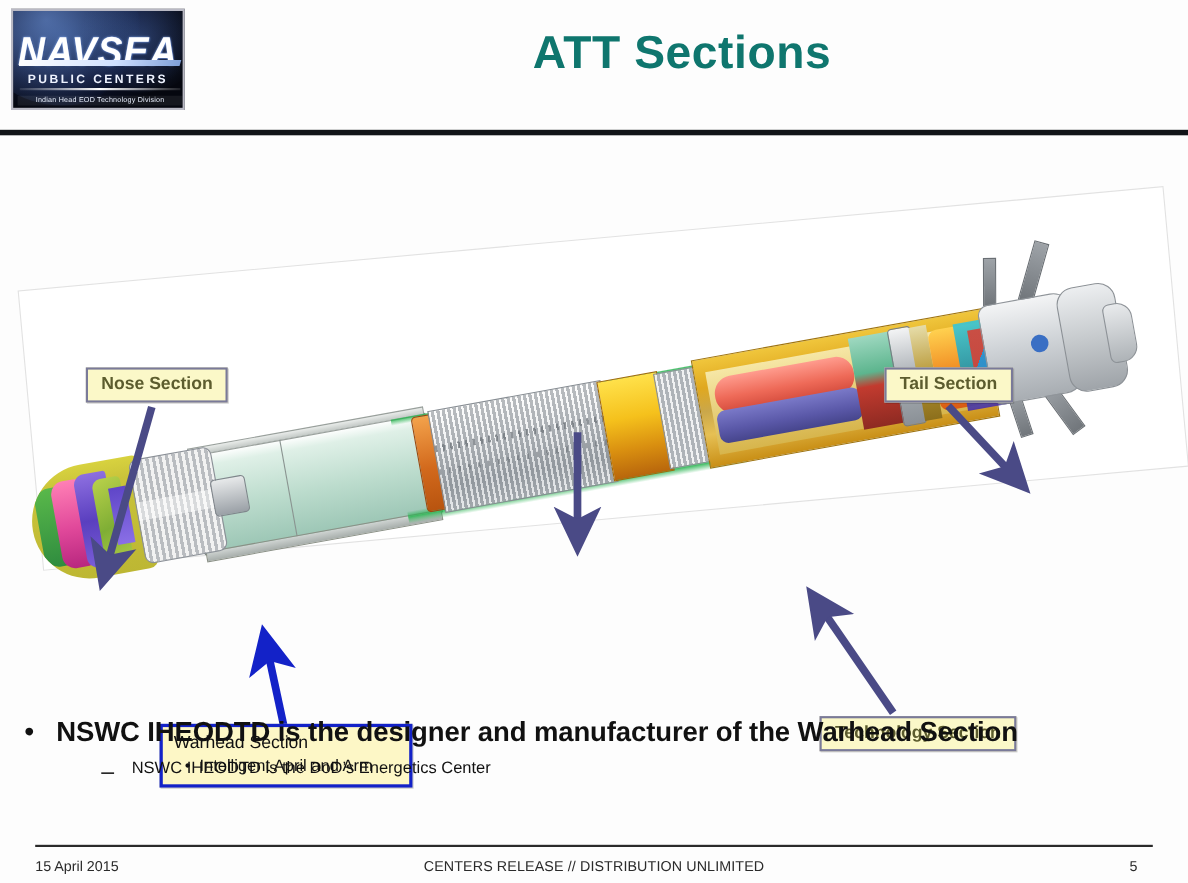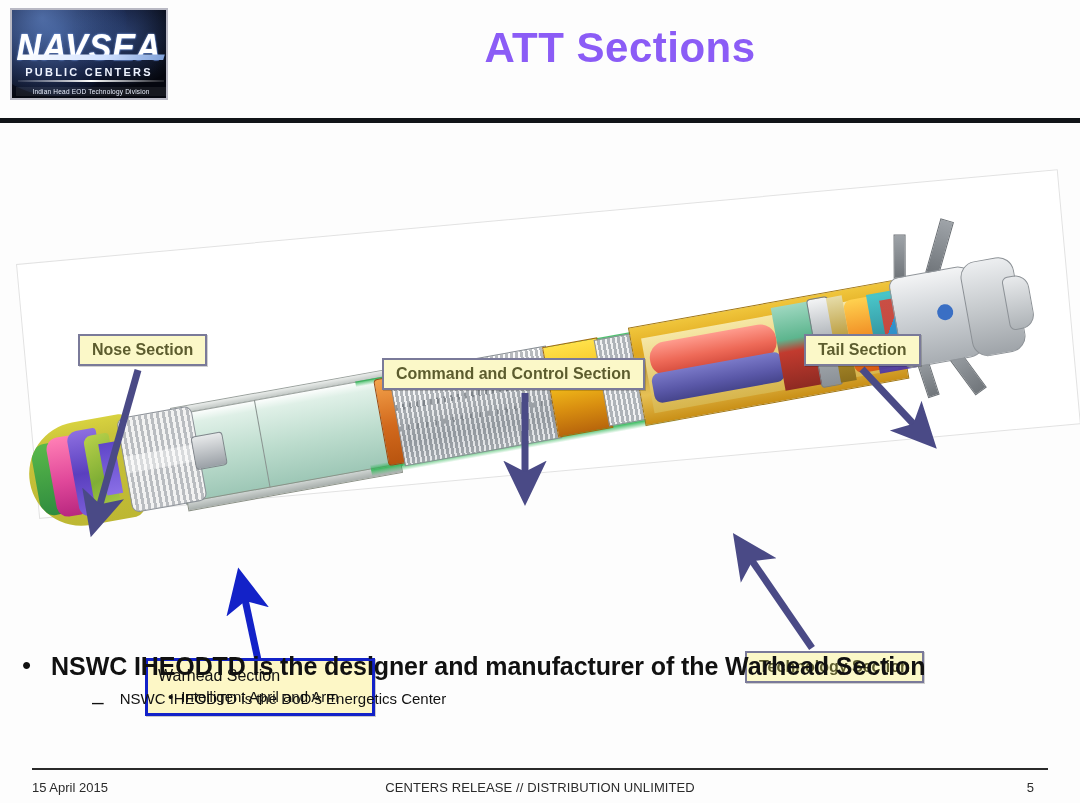--- a/index.html
+++ b/index.html
@@ -65,21 +65,21 @@
     position: absolute; left: 4px; bottom: 2px; width: 150px;
     text-align: center;
     font-size: 6.5px; letter-spacing: .2px;
     color: #e8eefc;
     background: rgba(255,255,255,.07);
     padding: 1px 0;
   }
   #slide-title {
     position: absolute; left: 180px; top: 24px; width: 880px;
     text-align: center;
-    font-size: 42px; font-weight: bold; color: #8b5cf6;
+    font-size: 42px; font-weight: bold; color: #0f766e;
     letter-spacing: .5px;
   }
   #header-rule {
     position: absolute; left: 0; top: 118px; width: 1080px; height: 5px;
     background: #111418;
   }
 
   
   #diagram { position: absolute; left: 0; top: 128px; width: 1080px; height: 510px; padding-left: 45px; }
   #image-frame {
@@ -380,21 +380,20 @@
       </defs>
       <line x1="138" y1="242" x2="97" y2="387" stroke="#4a4a86" stroke-width="7" marker-end="url(#hdSlate)"></line>
       <line x1="525" y1="265" x2="525" y2="355" stroke="#4a4a86" stroke-width="7" marker-end="url(#hdSlate)"></line>
       <line x1="862" y1="241" x2="921" y2="304" stroke="#4a4a86" stroke-width="7" marker-end="url(#hdSlate)"></line>
       <line x1="812" y1="520" x2="746" y2="424" stroke="#4a4a86" stroke-width="7" marker-end="url(#hdSlate)"></line>
       <line x1="258" y1="532" x2="243" y2="462" stroke="#1322c8" stroke-width="7" marker-end="url(#hdBlue)"></line>
     </svg>
 
     <div class="callout" id="callout-nose">Nose Section</div>
 
-    <div class="callout" id="callout-cc">Command and Control Section</div>
 
     <div class="callout" id="callout-tail">Tail Section</div>
 
     <div class="callout" id="callout-pp">Technology Section</div>
 
     <div id="callout-warhead">
       <div class="wh-title">Warhead Section</div>
       <div class="wh-bullet">
         <span class="b">•</span>
         <span>Intelligent April and Arm</span>

